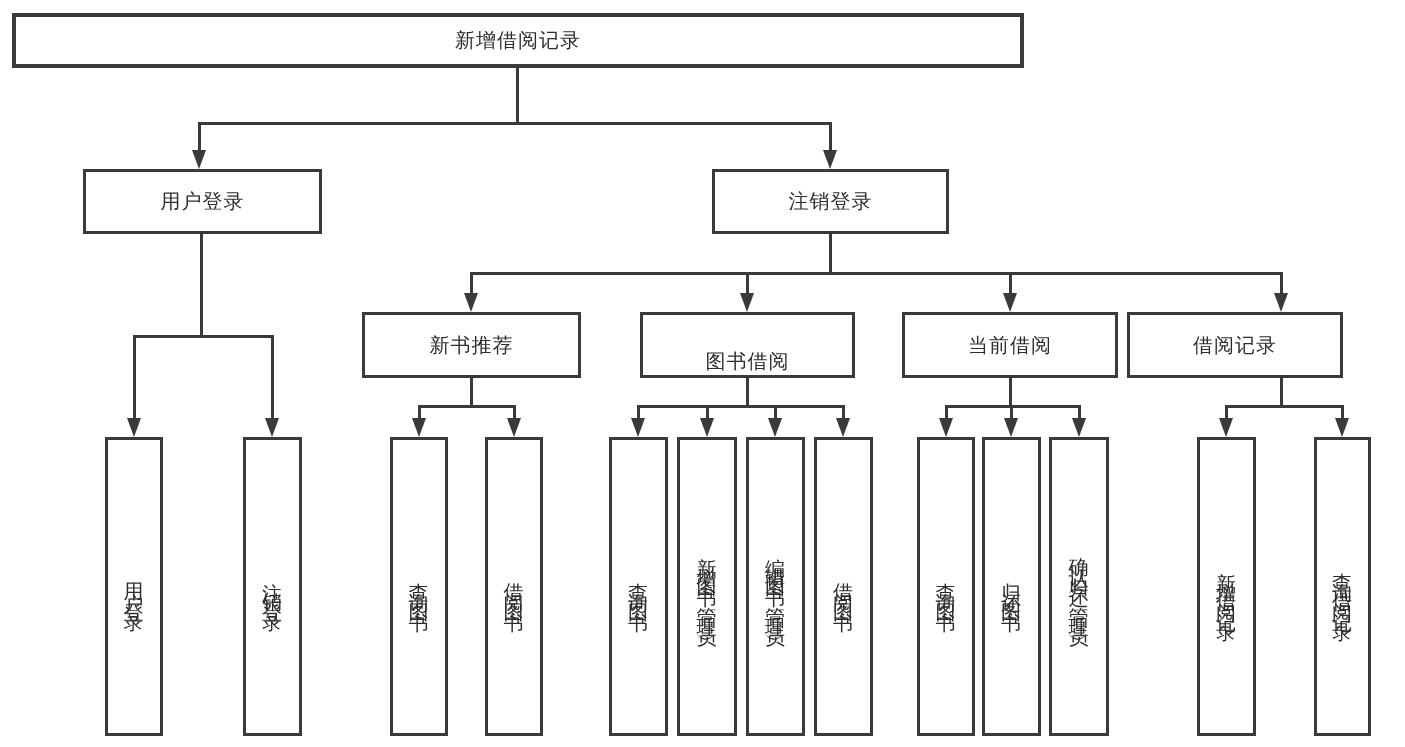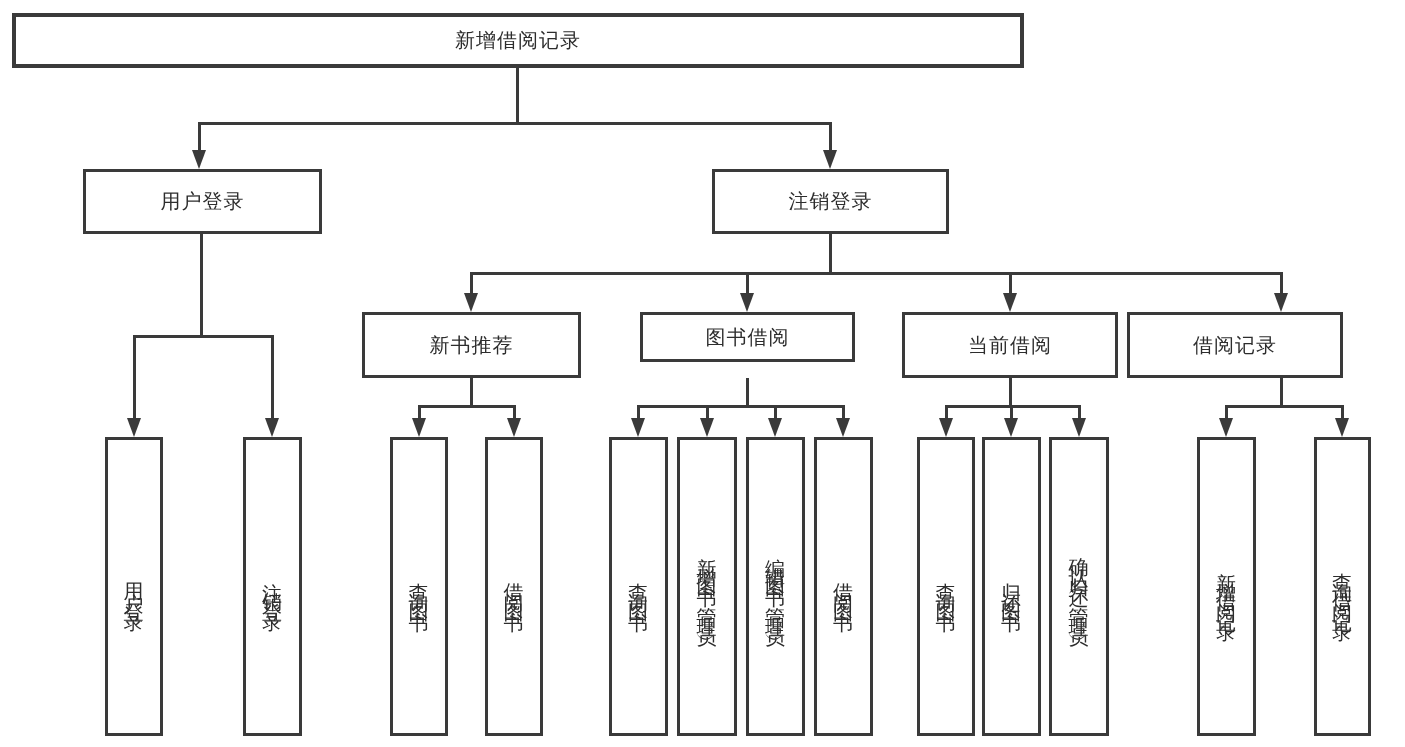--- a/index.html
+++ b/index.html
@@ -63,21 +63,21 @@
   </div>
 
   <div class="box" style="left:712px;top:169px;width:237px;height:65px;">
     <span>注销登录</span>
   </div>
 
   <div class="box" style="left:362px;top:312px;width:219px;height:66px;">
     <span>新书推荐</span>
   </div>
 
-  <div class="box" style="left:640px;top:312px;width:215px;height:50px;">
+  <div class="box" style="left:640px;top:312px;width:215px;height:66px;align-items:flex-end;">
     <span>图书借阅</span>
   </div>
 
   <div class="box" style="left:902px;top:312px;width:216px;height:66px;">
     <span>当前借阅</span>
   </div>
 
   <div class="box" style="left:1127px;top:312px;width:216px;height:66px;">
     <span>借阅记录</span>
   </div>

